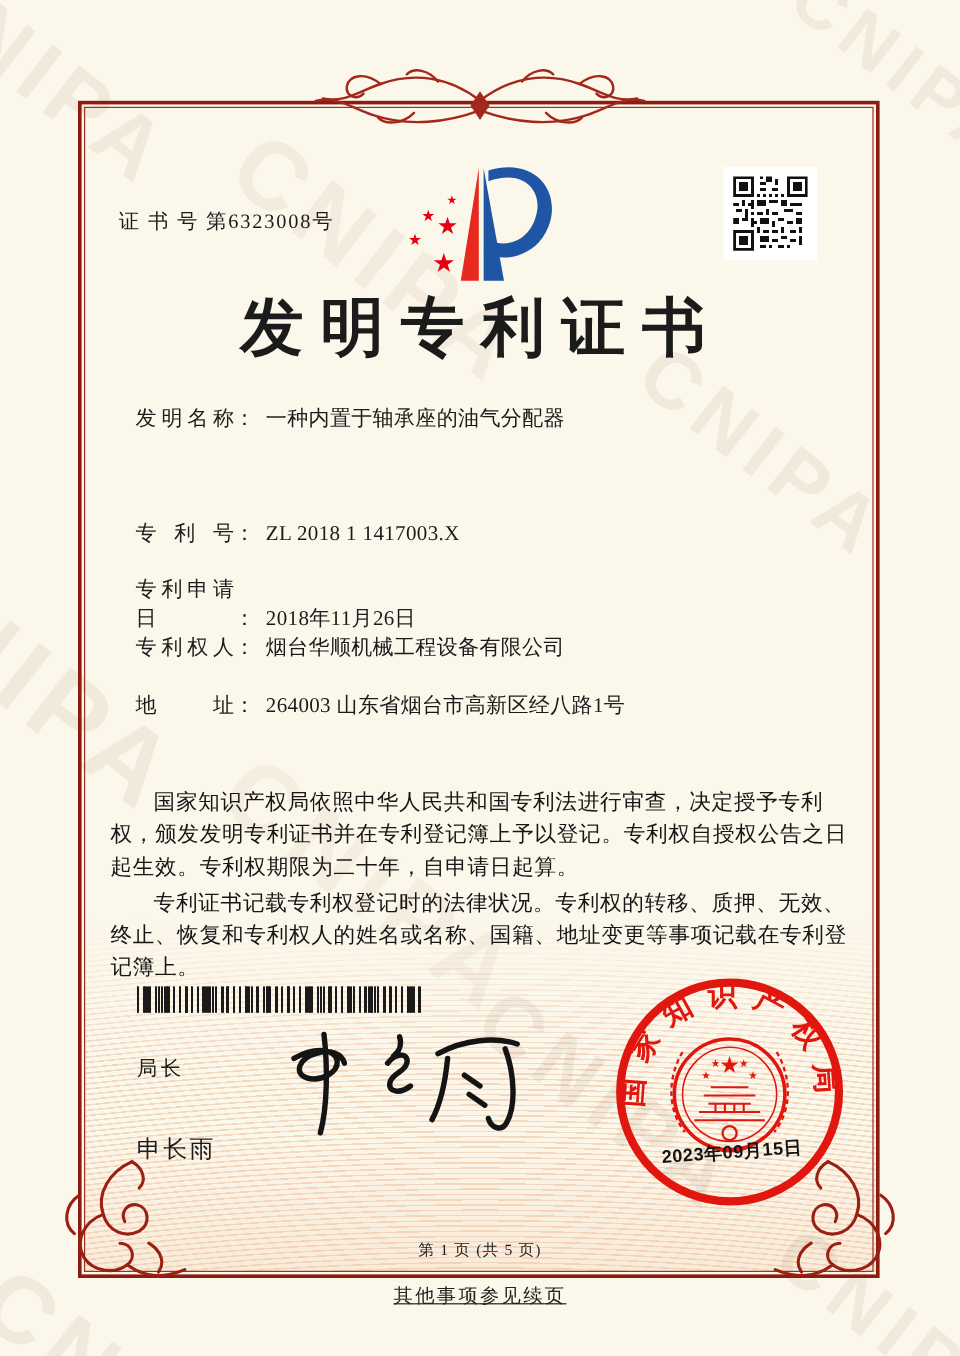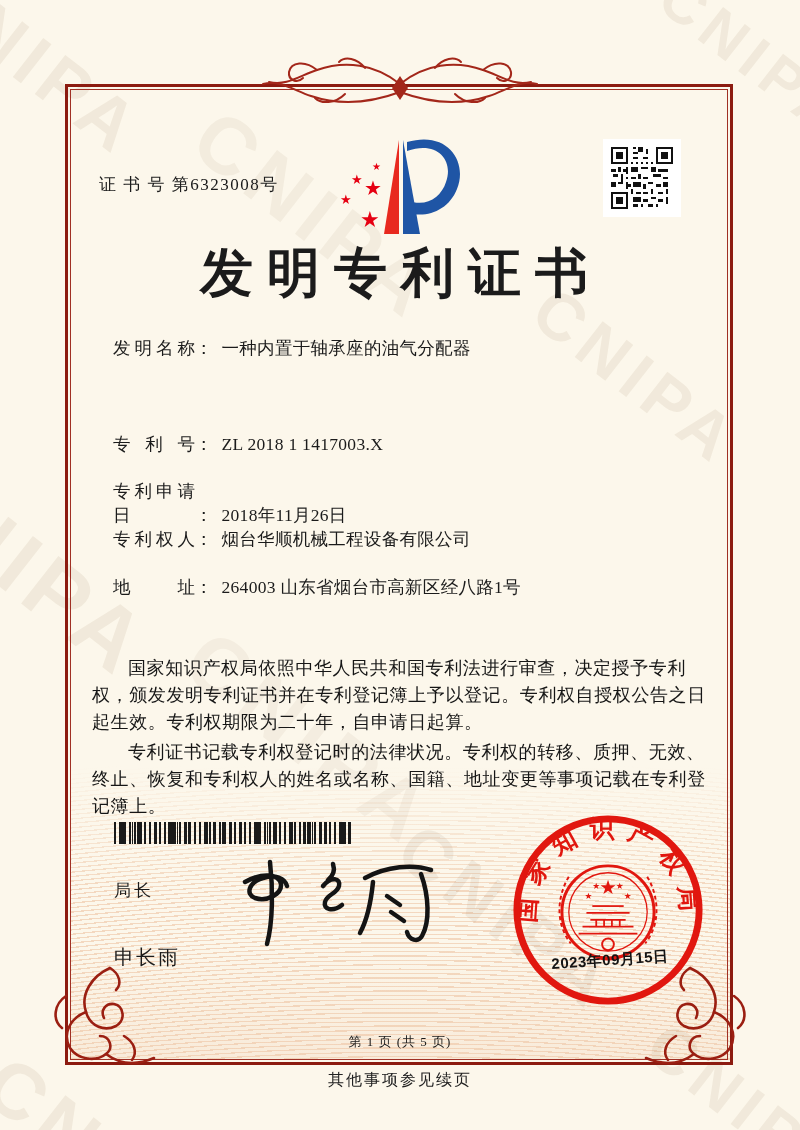--- a/index.html
+++ b/index.html
@@ -80,21 +80,21 @@
   
   .seal{position:absolute;z-index:6;left:510px;top:812px;}
   .seal-date{
     position:absolute;z-index:7;left:540px;top:951px;width:140px;text-align:center;
     font-size:15px;font-weight:bold;color:#141414;letter-spacing:0.5px;
     font-family:"Liberation Sans","DejaVu Sans",sans-serif;
     transform:rotate(-4deg);
   }
   
   .page-num{position:absolute;z-index:5;left:0;right:0;top:1033px;text-align:center;font-size:13px;letter-spacing:1px;}
-  .cont-note{position:absolute;z-index:5;left:0;right:0;top:1070px;text-align:center;font-size:16px;letter-spacing:2px;color:#222;}
+  .cont-note{position:absolute;z-index:5;left:0;right:0;top:1070px;text-align:center;font-size:16px;letter-spacing:2px;color:#222;text-decoration:underline;}
   
   .ornament-top{position:absolute;z-index:4;left:255px;top:48px;}
   .flourish{position:absolute;z-index:4;}
   .flourish.left{left:36px;top:966px;}
   .flourish.right{left:644px;top:966px;transform:scaleX(-1);}
 </style>
 </head>
 <body>
 
 <div class="page">

